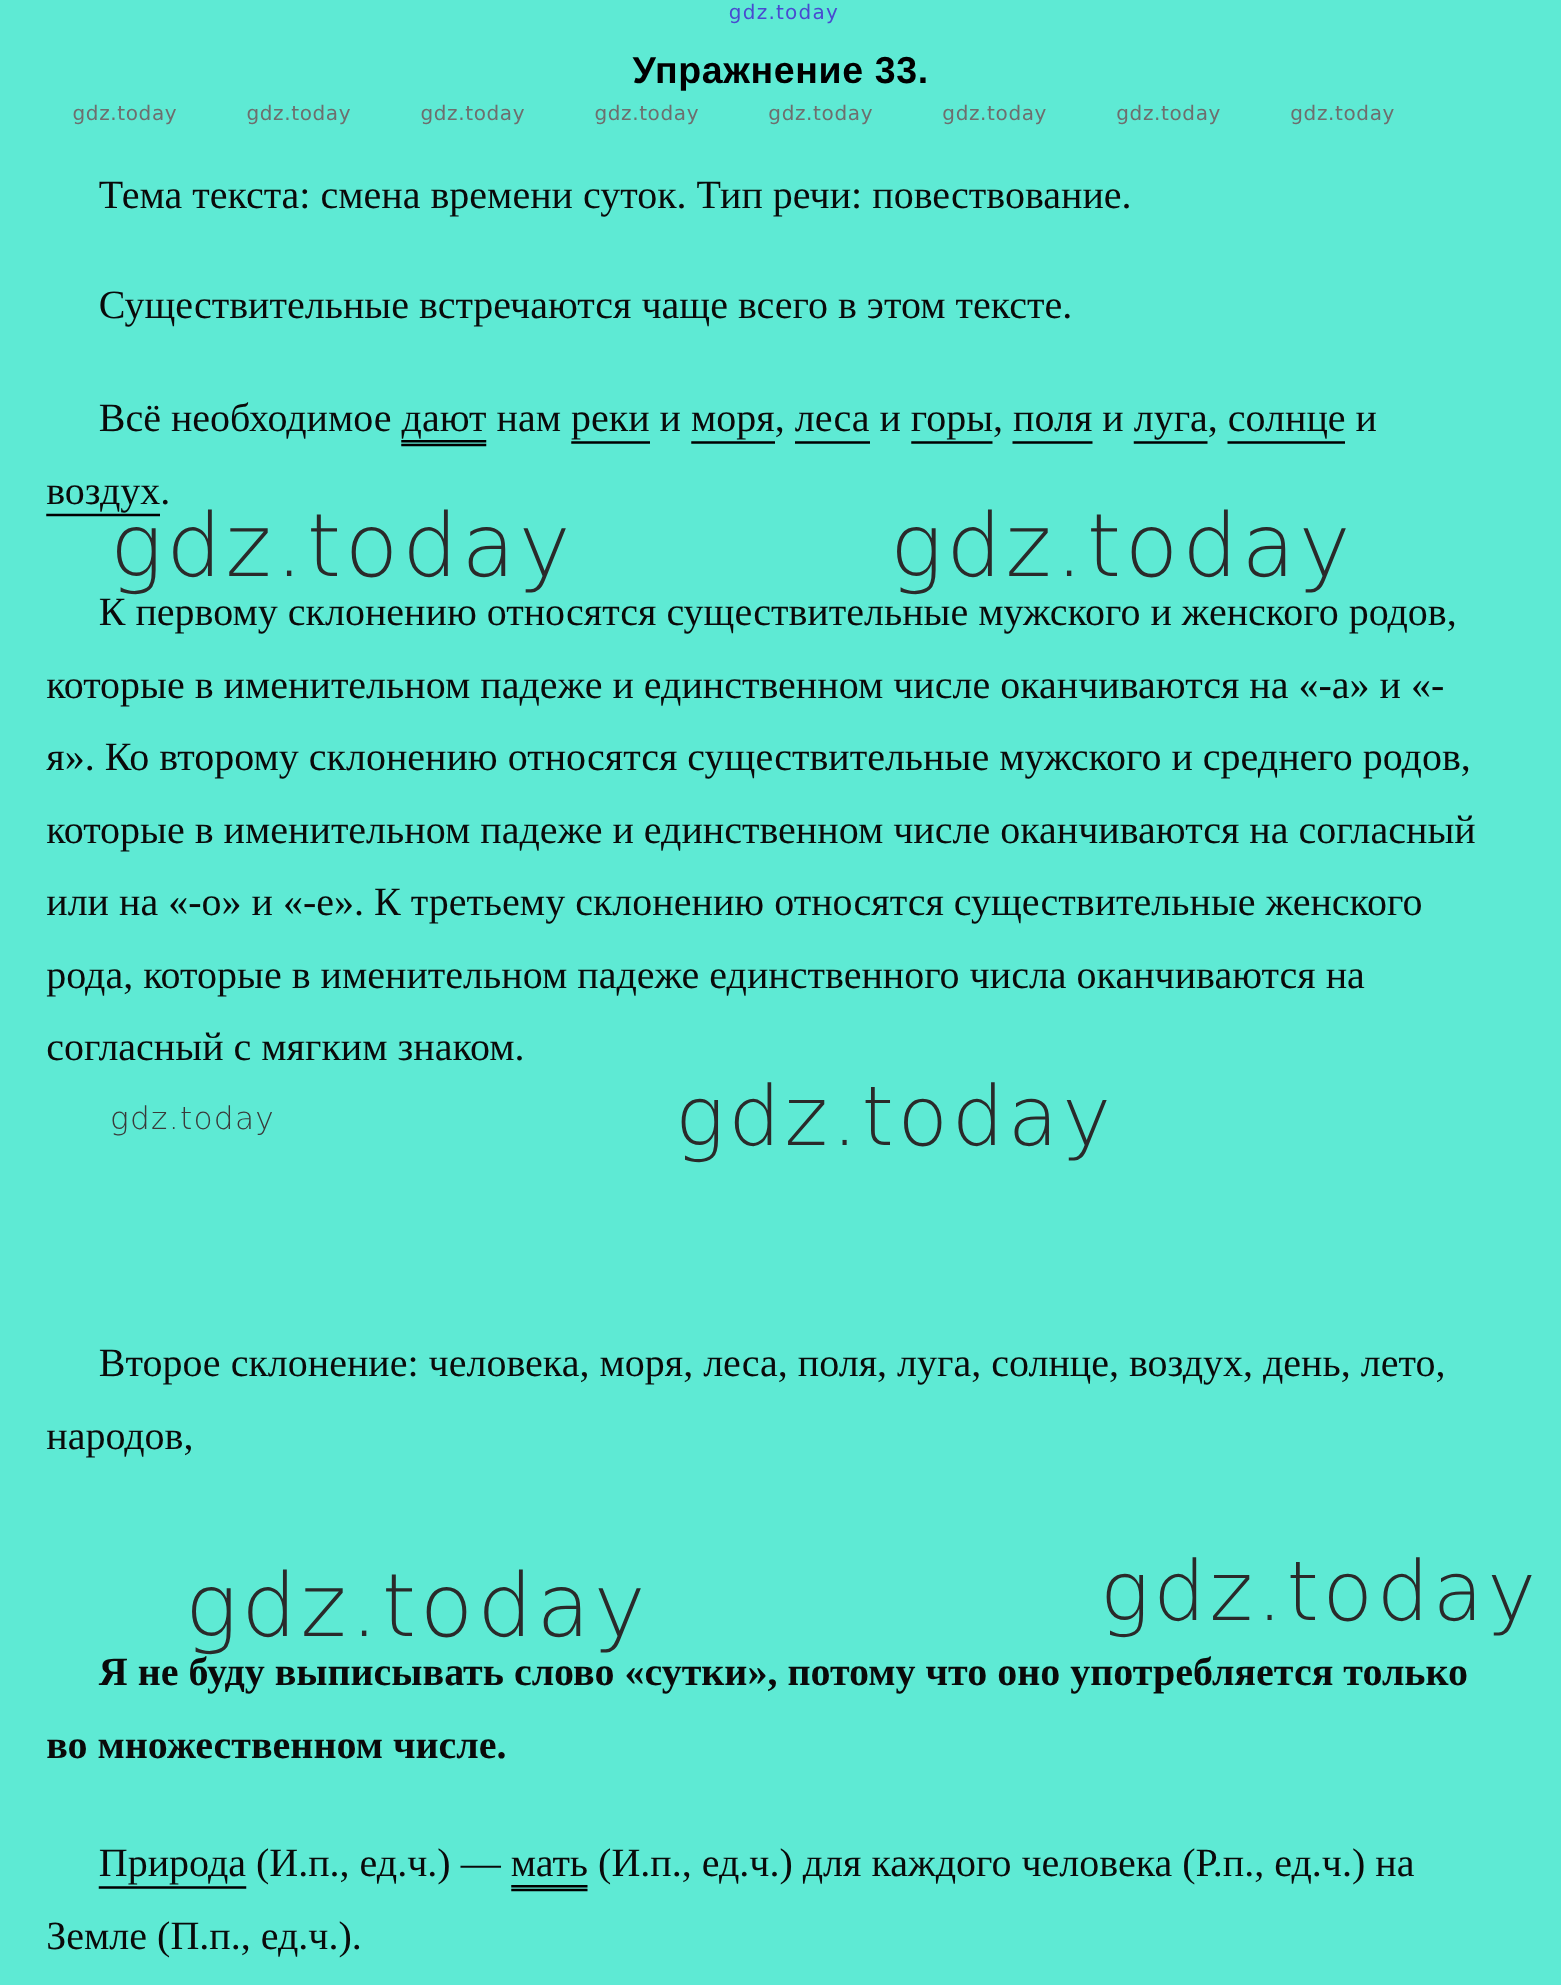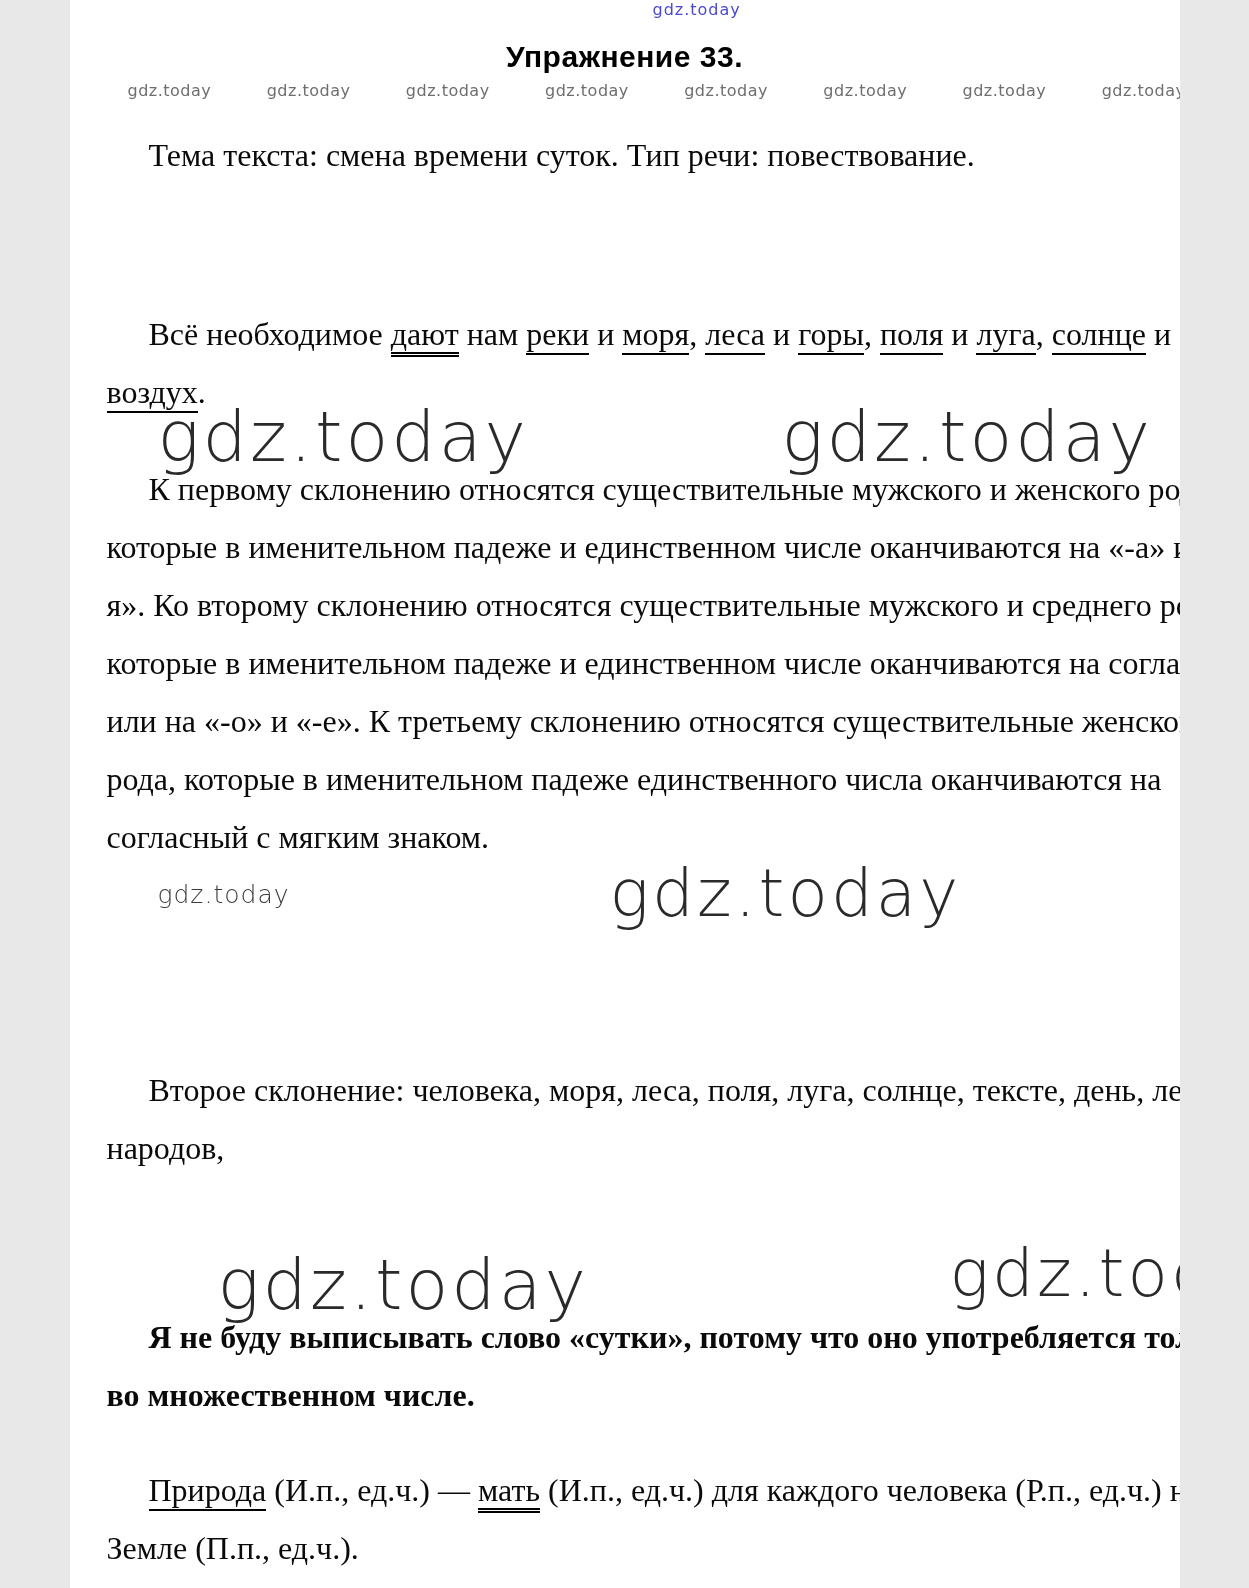--- a/index.html
+++ b/index.html
@@ -1,21 +1,21 @@
 <!DOCTYPE html>
 <html><head>
 <meta charset="utf-8">
 <style>
   html, body { margin: 0; padding: 0; background: #e8e8e8; }
   .page {
     position: relative;
-    width: 1110px;
+    width: 1249px;
     height: 1588px;
     margin: 0 auto;
-    background: #ffffff;
+    background: #5eead4;
     font-family: "Liberation Serif", serif;
     color: #000000;
     overflow: hidden;
   }
   .para {
     position: absolute;
     left: 37px;
     width: 1150px;
     font-size: 32px;
     line-height: 58px;
@@ -101,33 +101,34 @@
     <span>gdz.today</span>
     <span>gdz.today</span>
     <span>gdz.today</span>
     <span>gdz.today</span>
     <span>gdz.today</span>
     <span>gdz.today</span>
   </div>
 
   <div id="p-theme" class="para indent">Тема текста: смена времени суток. Тип речи: повествование.</div>
 
+  <div id="p-nouns" class="para indent">Существительные встречаются чаще всего в этом тексте.</div>
 
   <div id="p-sentence" class="para indent"><span>Всё необходимое </span><span class="u-double">дают</span><span> нам </span><span class="u-single">реки</span><span> и </span><span class="u-single">моря</span><span>, </span><span class="u-single">леса</span><span> и </span><span class="u-single">горы</span><span>, </span><span class="u-single">поля</span><span> и </span><span class="u-single">луга</span><span>, </span><span class="u-single">солнце</span><span> и </span><span class="u-single">воздух</span><span>.</span></div>
 
   <div id="wm-a1" class="wm">gdz.today</div>
   <div id="wm-a2" class="wm">gdz.today</div>
 
   <div id="p-expl" class="para indent">К первому склонению относятся существительные мужского и женского родов, которые в именительном падеже и единственном числе оканчиваются на «-а» и «-я». Ко второму склонению относятся существительные мужского и среднего родов, которые в именительном падеже и единственном числе оканчиваются на согласный или на «-о» и «-е». К третьему склонению относятся существительные женского рода, которые в именительном падеже единственного числа оканчиваются на согласный с мягким знаком.</div>
 
   <div id="wm-b1" class="wm">gdz.today</div>
   <div id="wm-b2" class="wm">gdz.today</div>
 
 
-  <div id="p-second" class="para indent">Второе склонение: человека, моря, леса, поля, луга, солнце, тексте, день, лето, народов,</div>
+  <div id="p-second" class="para indent">Второе склонение: человека, моря, леса, поля, луга, солнце, воздух, день, лето, народов,</div>
 
 
   <div id="wm-c1" class="wm">gdz.today</div>
   <div id="wm-c2" class="wm">gdz.today</div>
 
   <div id="p-sutki" class="para indent">Я не буду выписывать слово «сутки», потому что оно употребляется только во множественном числе.</div>
 
   <div id="p-final" class="para indent"><span class="u-single">Природа</span><span> (И.п., ед.ч.) — </span><span class="u-double">мать</span><span> (И.п., ед.ч.) для каждого человека (Р.п., ед.ч.) на Земле (П.п., ед.ч.).</span></div>
 
 </div>

